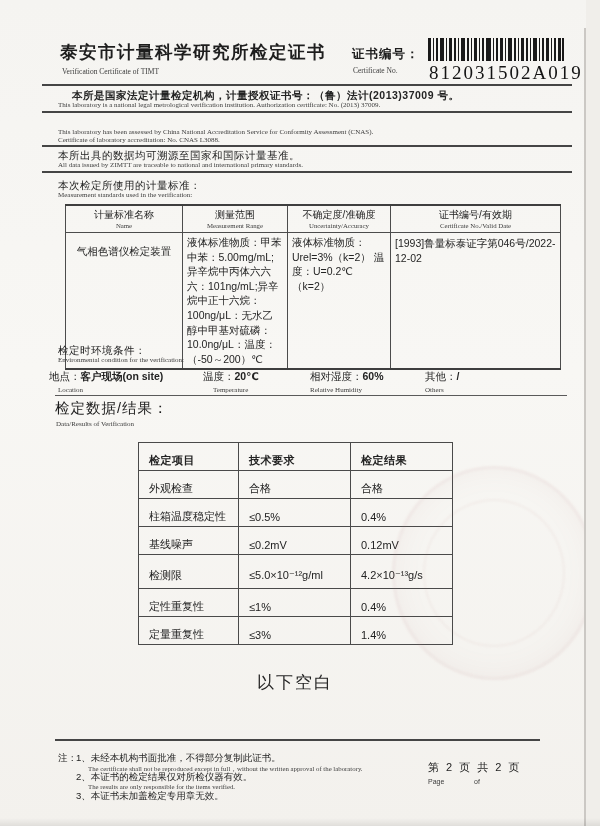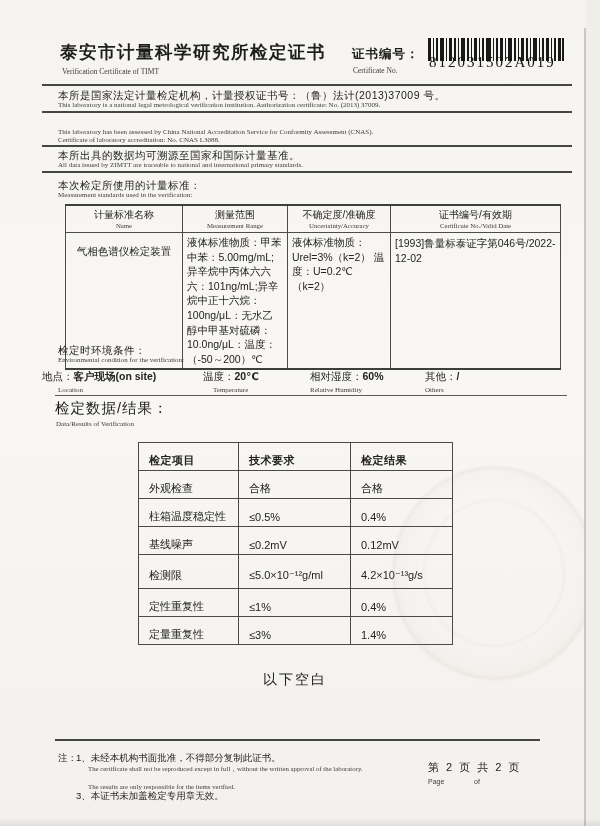--- a/index.html
+++ b/index.html
@@ -18,21 +18,21 @@
   .abs{position:absolute;}
   .hr{position:absolute;height:2px;background:#454545;}
   .thin{height:1px;background:#5a5a5a;}
 
   
   .title-cn{left:60px;top:40px;font-size:17.5px;font-weight:bold;letter-spacing:1.5px;color:#1e1e1e;}
   .title-en{left:62px;top:67px;font-size:7.5px;color:#3a3a3a;}
   .certno-label-cn{left:352px;top:46px;font-size:12.5px;font-weight:bold;letter-spacing:1px;color:#1e1e1e;}
   .certno-label-en{left:353px;top:66px;font-size:7.5px;color:#3a3a3a;}
   .barcode{left:428px;top:38px;width:136px;height:23px;}
-  .certno-value{left:429px;top:54px;font-size:15px;letter-spacing:2px;color:#141414;}
+  .certno-value{left:429px;top:62px;font-size:19px;letter-spacing:2px;color:#141414;}
 
   
   .st-cn{font-size:10.5px;letter-spacing:0.5px;color:#232323;}
   .st-en{font-size:7px;color:#3c3c3c;}
 
   
   table{border-collapse:collapse;table-layout:fixed;}
   .std-table{position:absolute;left:65px;top:204px;width:495px;font-size:10.5px;}
   .std-table td,.std-table th{border:1px solid #4c4c4c;vertical-align:top;padding:2px 4px;font-weight:normal;}
   .std-table tr.hdr th{text-align:center;padding:2px 2px 3px;}
@@ -50,21 +50,21 @@
 
   .res-head-cn{left:55px;top:399px;font-size:14.5px;font-weight:normal;letter-spacing:1px;color:#1c1c1c;}
   .res-head-en{left:56px;top:420px;font-size:7px;color:#3c3c3c;}
 
   
   .res-table{position:absolute;left:138px;top:442px;width:314px;font-size:11px;}
   .res-table td,.res-table th{border:1px solid #4a4a4a;text-align:left;padding:8px 0 0 10px;vertical-align:middle;font-weight:normal;color:#222;}
   .res-table tr{height:28px;}
   .res-table tr.tall{height:34px;}
   .res-table tr.hdr th{font-weight:bold;letter-spacing:0.5px;}
-  .below-blank{left:138px;top:671px;width:314px;text-align:center;font-size:14px;letter-spacing:2px;color:#242424;}
+  .below-blank{left:138px;top:671px;width:314px;text-align:center;font-size:17px;letter-spacing:2px;color:#242424;}
 
   
   .seal{left:392px;top:466px;width:198px;height:208px;border-radius:50%;
         border:3px solid rgba(185,125,125,0.10);
         box-shadow:inset 0 0 28px rgba(185,125,125,0.07);
         filter:blur(1px);}
   .seal::after{content:"";position:absolute;left:28px;top:30px;right:28px;bottom:30px;
         border-radius:50%;border:2px solid rgba(185,125,125,0.07);}
 
   
@@ -125,21 +125,21 @@
         <rect x="126" width="2" height="23"></rect>
           <rect x="130" width="3" height="23"></rect>
           <rect x="134" width="2" height="23"></rect>
       </g>
     </svg>
   </div>
   <div class="abs certno-value serif">812031502A019</div>
 
   <div class="hr" style="left:42px;top:84px;width:530px;"></div>
 
-  <div class="abs st-cn" style="left:58px;top:89px;">本所是国家法定计量检定机构，计量授权证书号：（鲁）法计(2013)37009 号。</div>
+  <div class="abs st-cn" style="left:72px;top:89px;font-weight:bold;">本所是国家法定计量检定机构，计量授权证书号：（鲁）法计(2013)37009 号。</div>
   <div class="abs st-en serif" style="left:58px;top:101px;">This laboratory is a national legal metrological verification institution. Authorization certificate: No. (2013) 37009.</div>
   <div class="hr" style="left:42px;top:111px;width:530px;"></div>
 
   <div class="abs st-en serif" style="left:58px;top:128px;">This laboratory has been assessed by China National Accreditation Service for Conformity Assessment (CNAS).</div>
   <div class="abs st-en serif" style="left:58px;top:136px;">Certificate of laboratory accreditation: No. CNAS L3088.</div>
   <div class="hr" style="left:42px;top:145px;width:530px;"></div>
 
   <div class="abs st-cn" style="left:58px;top:149px;">本所出具的数据均可溯源至国家和国际计量基准。</div>
   <div class="abs st-en serif" style="left:58px;top:161px;">All data issued by ZIMTT are traceable to national and international primary standards.</div>
   <div class="hr" style="left:42px;top:171px;width:530px;"></div>
@@ -178,21 +178,21 @@
       <td>液体标准物质：甲苯中苯：5.00mg/mL;异辛烷中丙体六六六：101ng/mL;异辛烷中正十六烷：100ng/μL：无水乙醇中甲基对硫磷：10.0ng/μL：温度：（-50～200）℃</td>
       <td>液体标准物质：Urel=3%（k=2） 温度：U=0.2℃（k=2）</td>
       <td class="c-cert">[1993]鲁量标泰证字第046号/2022-12-02</td>
     </tr>
   </tbody>
     </table>
 
   <div class="abs st-cn" style="left:58px;top:344px;">检定时环境条件：</div>
   <div class="abs st-en serif" style="left:58px;top:356px;">Environmental condition for the verification:</div>
 
-  <div class="abs env-label" style="left:42px;top:370px;text-align:center;"><span>地点：</span><span class="env-val">客户现场(on site)</span></div>
+  <div class="abs env-label" style="left:49px;top:370px;text-align:center;"><span>地点：</span><span class="env-val">客户现场(on site)</span></div>
   <div class="abs env-sub" style="left:58px;top:386px;">Location</div>
 
   <div class="abs env-label" style="left:203px;top:370px;"><span>温度：</span><span class="env-val">20℃</span></div>
   <div class="abs env-sub" style="left:213px;top:386px;">Temperature</div>
 
   <div class="abs env-label" style="left:310px;top:370px;"><span>相对湿度：</span><span class="env-val">60%</span></div>
   <div class="abs env-sub" style="left:310px;top:386px;">Relative Humidity</div>
 
   <div class="abs env-label" style="left:425px;top:370px;"><span>其他：</span><span class="env-val">/</span></div>
   <div class="abs env-sub" style="left:425px;top:386px;">Others</div>
@@ -248,20 +248,21 @@
     </table>
 
   <div class="abs below-blank">以下空白</div>
 
   <div class="abs seal"></div>
 
   <div class="hr" style="left:55px;top:739px;width:485px;"></div>
   <div class="abs note-label">注：</div>
   <div class="abs note-cn" style="left:76px;top:752px;">1、未经本机构书面批准，不得部分复制此证书。</div>
   <div class="abs note-en" style="left:88px;top:764px;">The certificate shall not be reproduced except in full，without the written approval of the laboratory.</div>
+  <div class="abs note-cn" style="left:76px;top:771px;">2、本证书的检定结果仅对所检仪器有效。</div>
   <div class="abs note-en" style="left:88px;top:783px;">The results are only responsible for the items verified.</div>
   <div class="abs note-cn" style="left:76px;top:790px;">3、本证书未加盖检定专用章无效。</div>
 
   <div class="abs page-cn">第 2 页 共 2 页</div>
   <div class="abs page-en" style="left:428px;top:778px;">Page</div>
   <div class="abs page-en" style="left:474px;top:778px;">of</div>
 
   <div class="edge-right2"></div>
   <div class="edge-right"></div>
   <div class="edge-bottom"></div>

